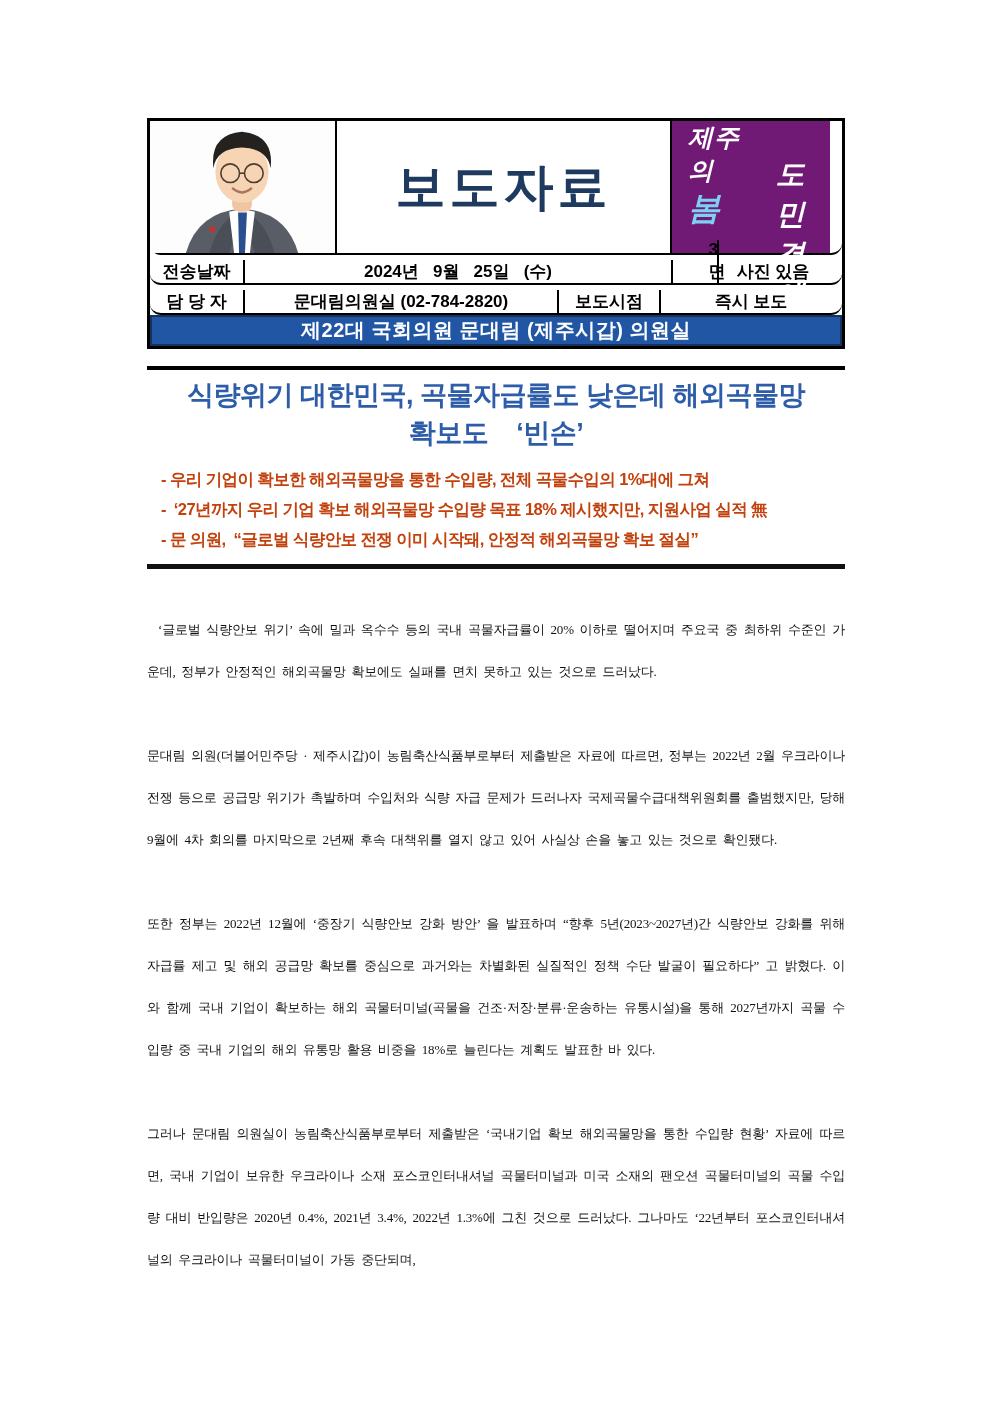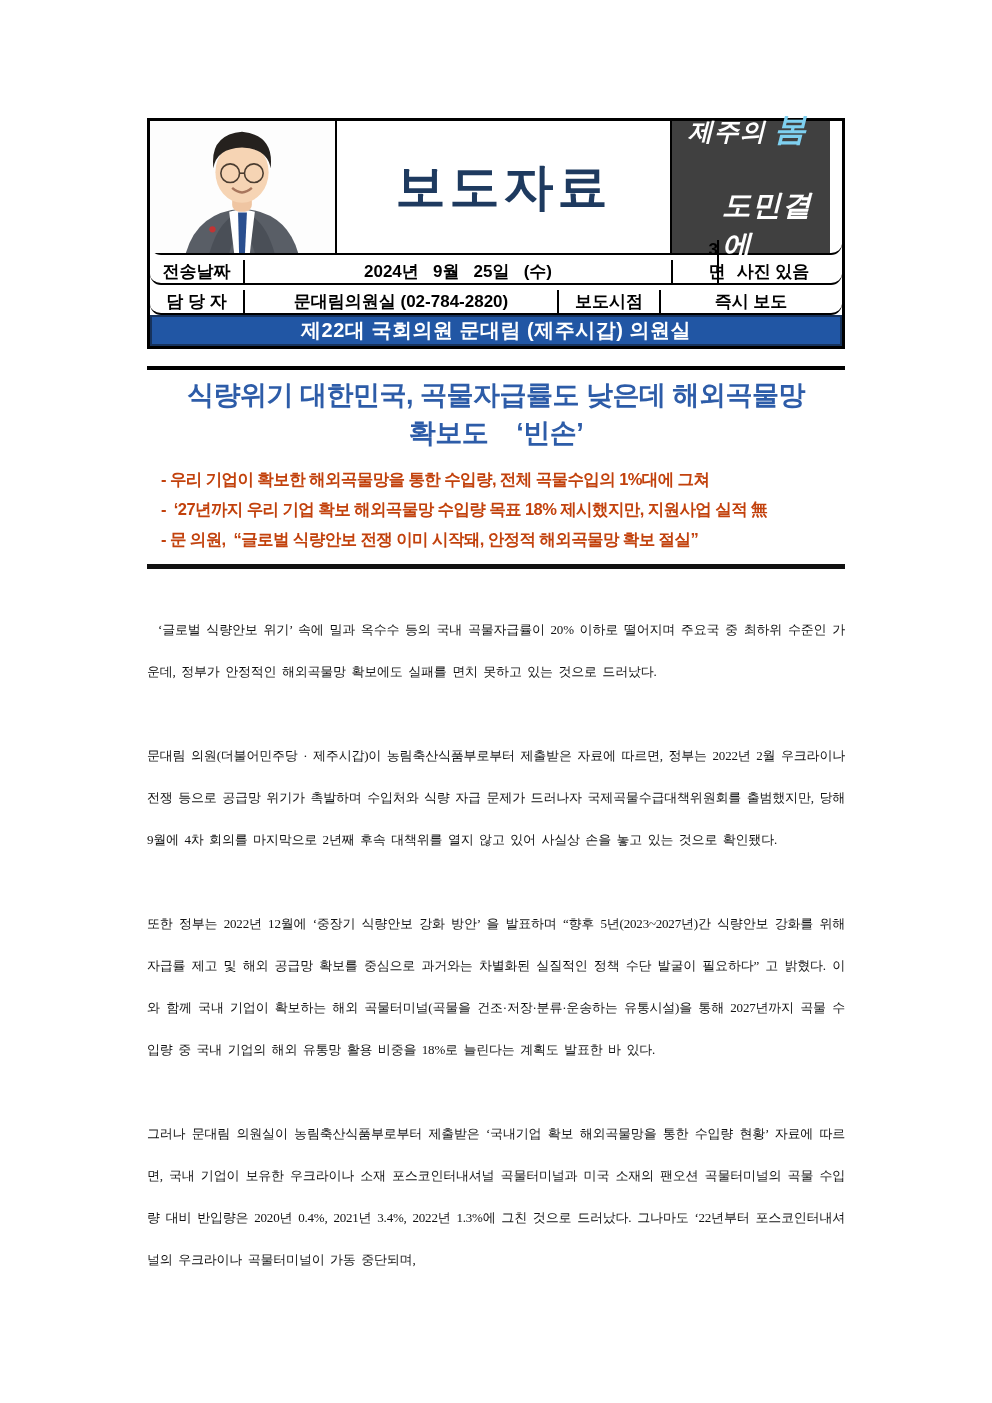--- a/index.html
+++ b/index.html
@@ -32,21 +32,21 @@
   .row-image{height:134px;border-bottom:2px solid #000;}
   .row-info{height:30px;border-bottom:2px solid #000;font-size:17px;align-items:flex-end;}
   .photo-cell{width:187px;padding:0;overflow:hidden;background:#fdfdfd;}
   .photo-cell svg{display:block;width:100%;height:100%;}
   .masthead-cell{width:335px;}
   .masthead{
     font-size:50px;font-weight:900;color:#1e3a5f;
     letter-spacing:4px;
     font-family:"Liberation Sans", sans-serif;
   }
-  .logo-cell{width:158px;background:#404040;border-right:none;flex-direction:column;align-items:flex-start;justify-content:center;padding-left:16px;}
+  .logo-cell{width:158px;background:#701a75;border-right:none;align-items:flex-start;justify-content:center;padding-left:16px;}
   .logo-line1{color:#ffffff;font-size:25px;font-weight:bold;font-style:italic;letter-spacing:1px;}
   .logo-accent{color:#7ed0f0;font-size:32px;font-weight:900;font-style:italic;}
   .logo-line2{color:#ffffff;font-size:29px;font-weight:bold;font-style:italic;margin-left:34px;letter-spacing:1px;margin-top:34px;}
   .c-label1{width:95px;}
   .c-date{width:428px;}
   .c-page{width:40px;padding-left:44px;}
   .c-photo-status{width:108px;}
   .c-contact{width:314px;}
   .c-rel-label{width:102px;}
   .c-rel-val{width:180px;}

